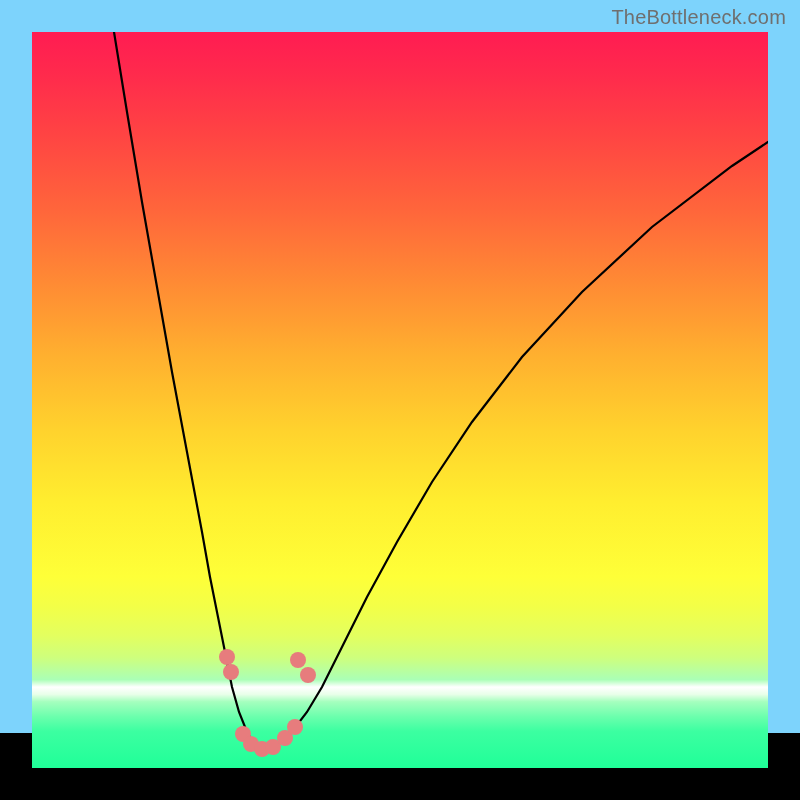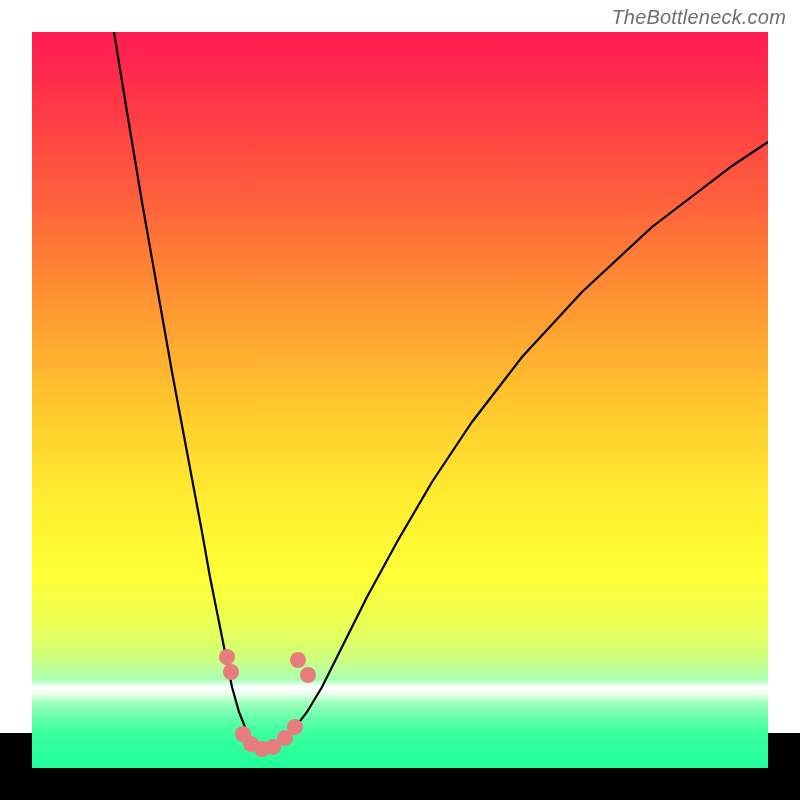--- a/index.html
+++ b/index.html
@@ -10,22 +10,21 @@
     background: #000;
     overflow: hidden;
     font-family: Arial, Helvetica, sans-serif;
   }
   .frame {
     position: absolute;
     left: 0;
     top: 0;
     width: 800px;
     height: 733px;
-    background: #ffffff;
-    font-style: italic;
+    background: #7dd3fc;
   }
   .plot-area {
     position: absolute;
     left: 32px;
     top: 32px;
     width: 736px;
     height: 736px;
     overflow: hidden;
   }
   .gradient-bg {

